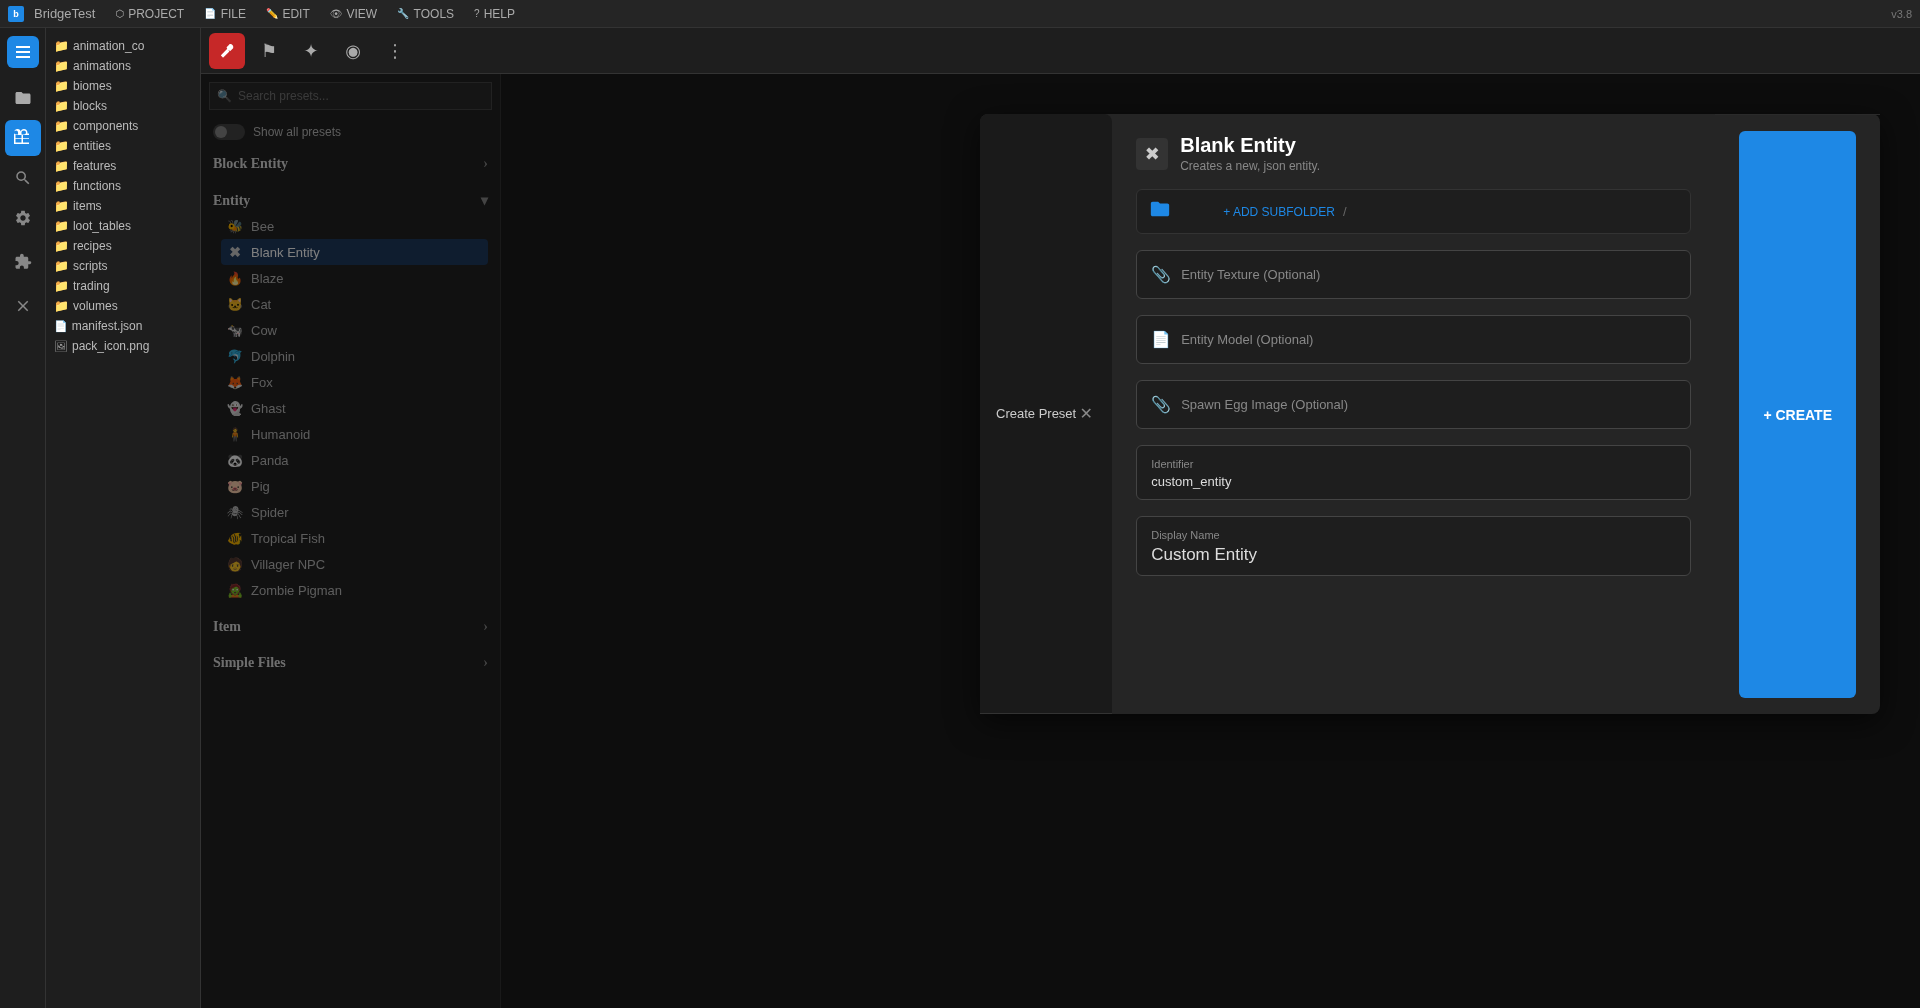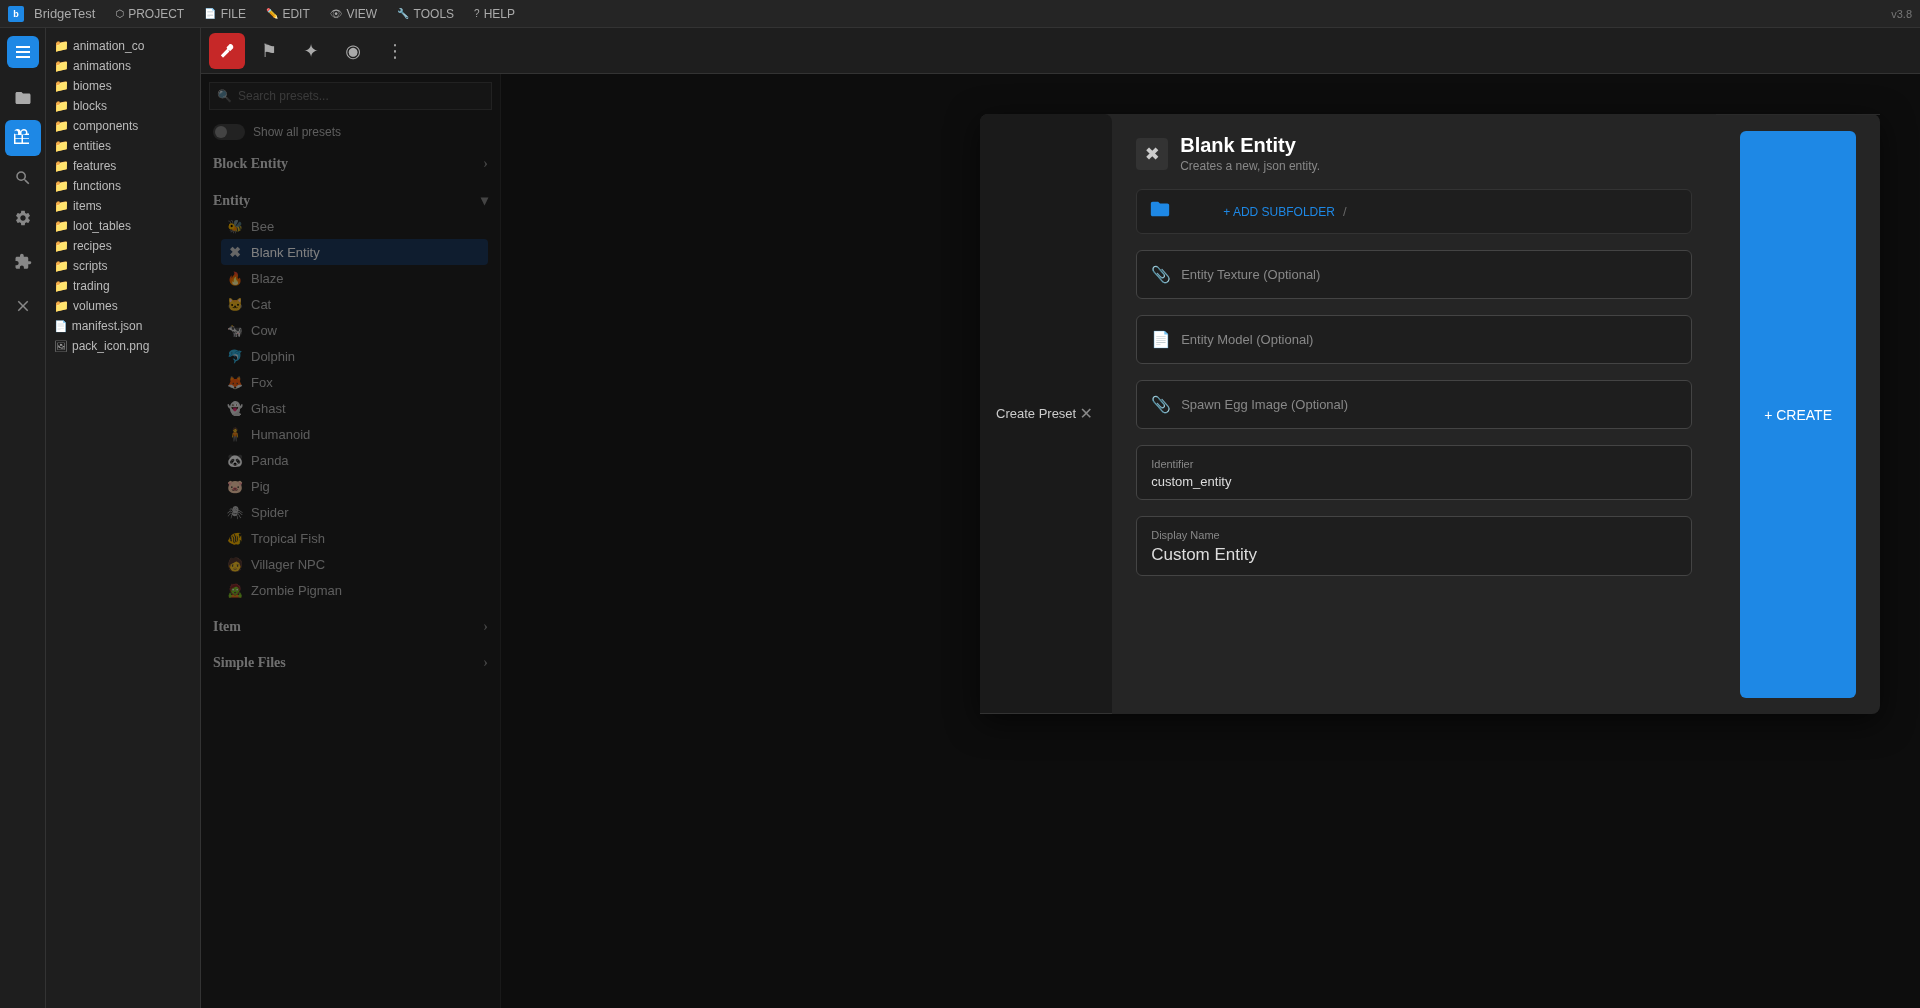--- a/index.html
+++ b/index.html
@@ -387,21 +387,21 @@
       justify-content: flex-end;
       border-top: 1px solid #2a2a2a;
     }
     .create-btn {
       background: #1e88e5;
       color: white;
       border: none;
       border-radius: 6px;
       padding: 10px 24px;
       font-size: 14px;
-      font-weight: 400;
+      font-weight: 700;
       cursor: pointer;
       display: flex;
       align-items: center;
       gap: 6px;
     }
   </style>
 </head>
 <body>
 
 <div class="menubar">

